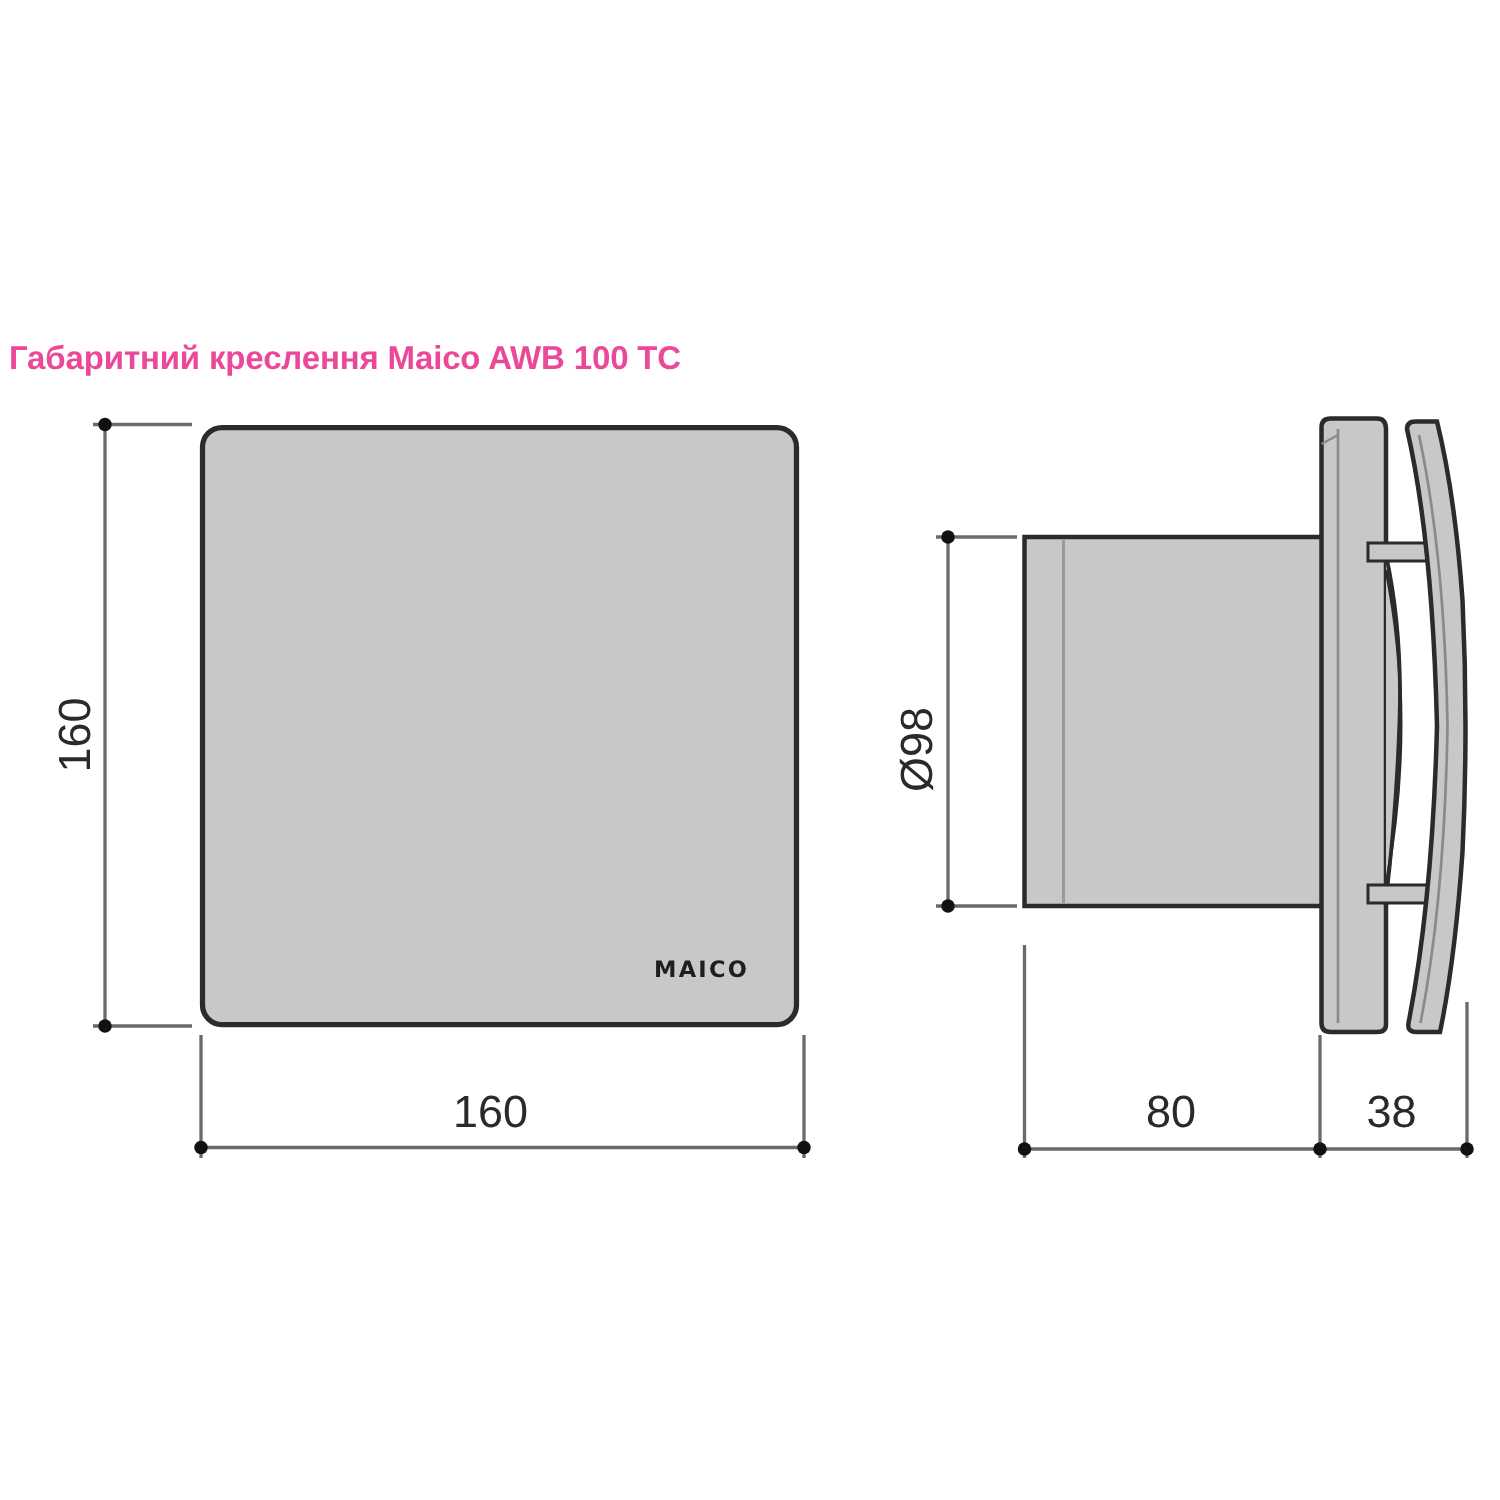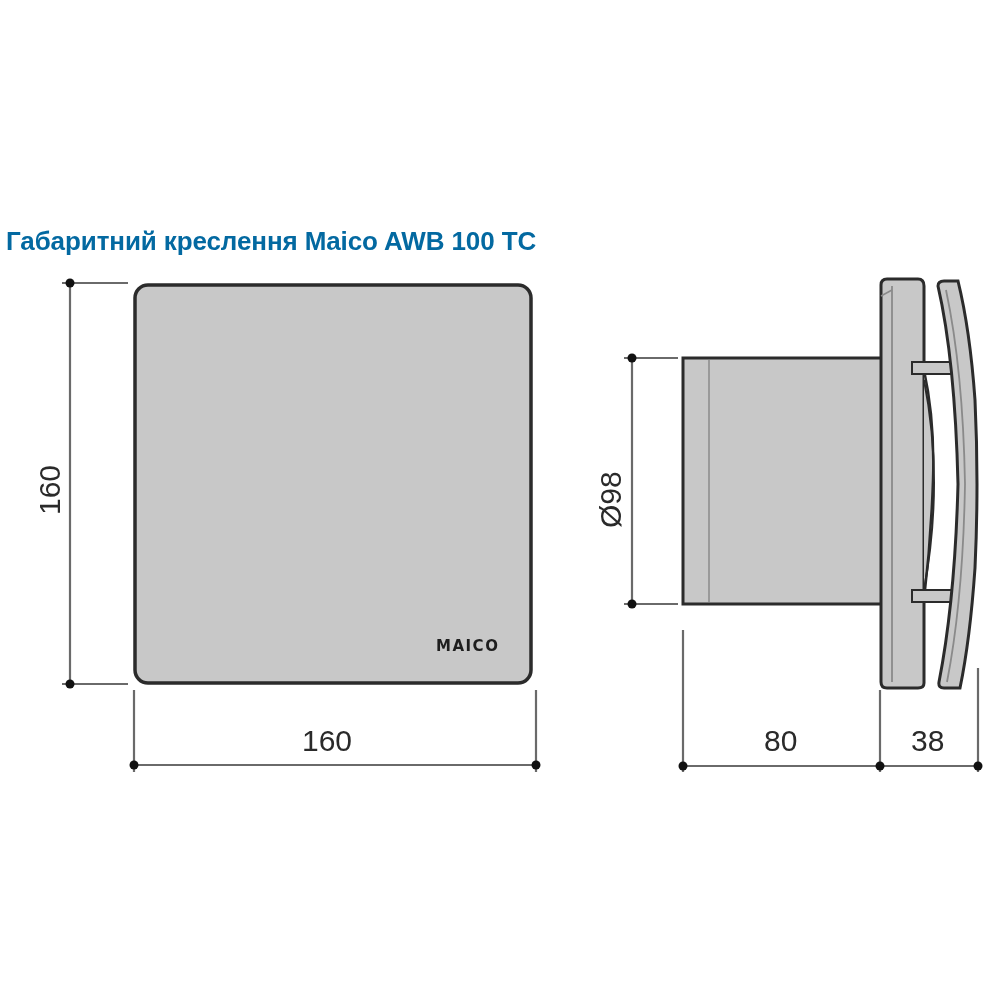--- a/index.html
+++ b/index.html
@@ -1,17 +1,17 @@
 <!DOCTYPE html>
 <html><head>
 <meta charset="utf-8">
 <style>
   html, body { margin:0; padding:0; background:#ffffff; }
   body { width:1000px; height:1000px; position:relative; overflow:hidden; font-family:"Liberation Sans", sans-serif; }
-  .title { position:absolute; left:6px; top:226px; font-size:26px; font-weight:bold; color:#0369a1; white-space:nowrap; letter-spacing:-0.1px;text-align:center; }
+  .title { position:absolute; left:6px; top:226px; font-size:22px; font-weight:bold; color:#ec4899; white-space:nowrap; letter-spacing:-0.1px;text-align:center; }
   svg.drawing { position:absolute; left:0; top:0; }
   .dimtext { font-family:"Liberation Sans", sans-serif; font-size:30px; fill:#2a2a2a; }
   .brand { font-family:"DejaVu Sans", sans-serif; font-weight:bold; font-size:15px; fill:#1e1e1e; letter-spacing:1.5px; }
 </style>
 </head>
 <body>
 
 <div class="title">Габаритний креслення Maico AWB 100 TC</div>
 
 <svg class="drawing" width="1000" height="1000" viewBox="0 0 1000 1000">

